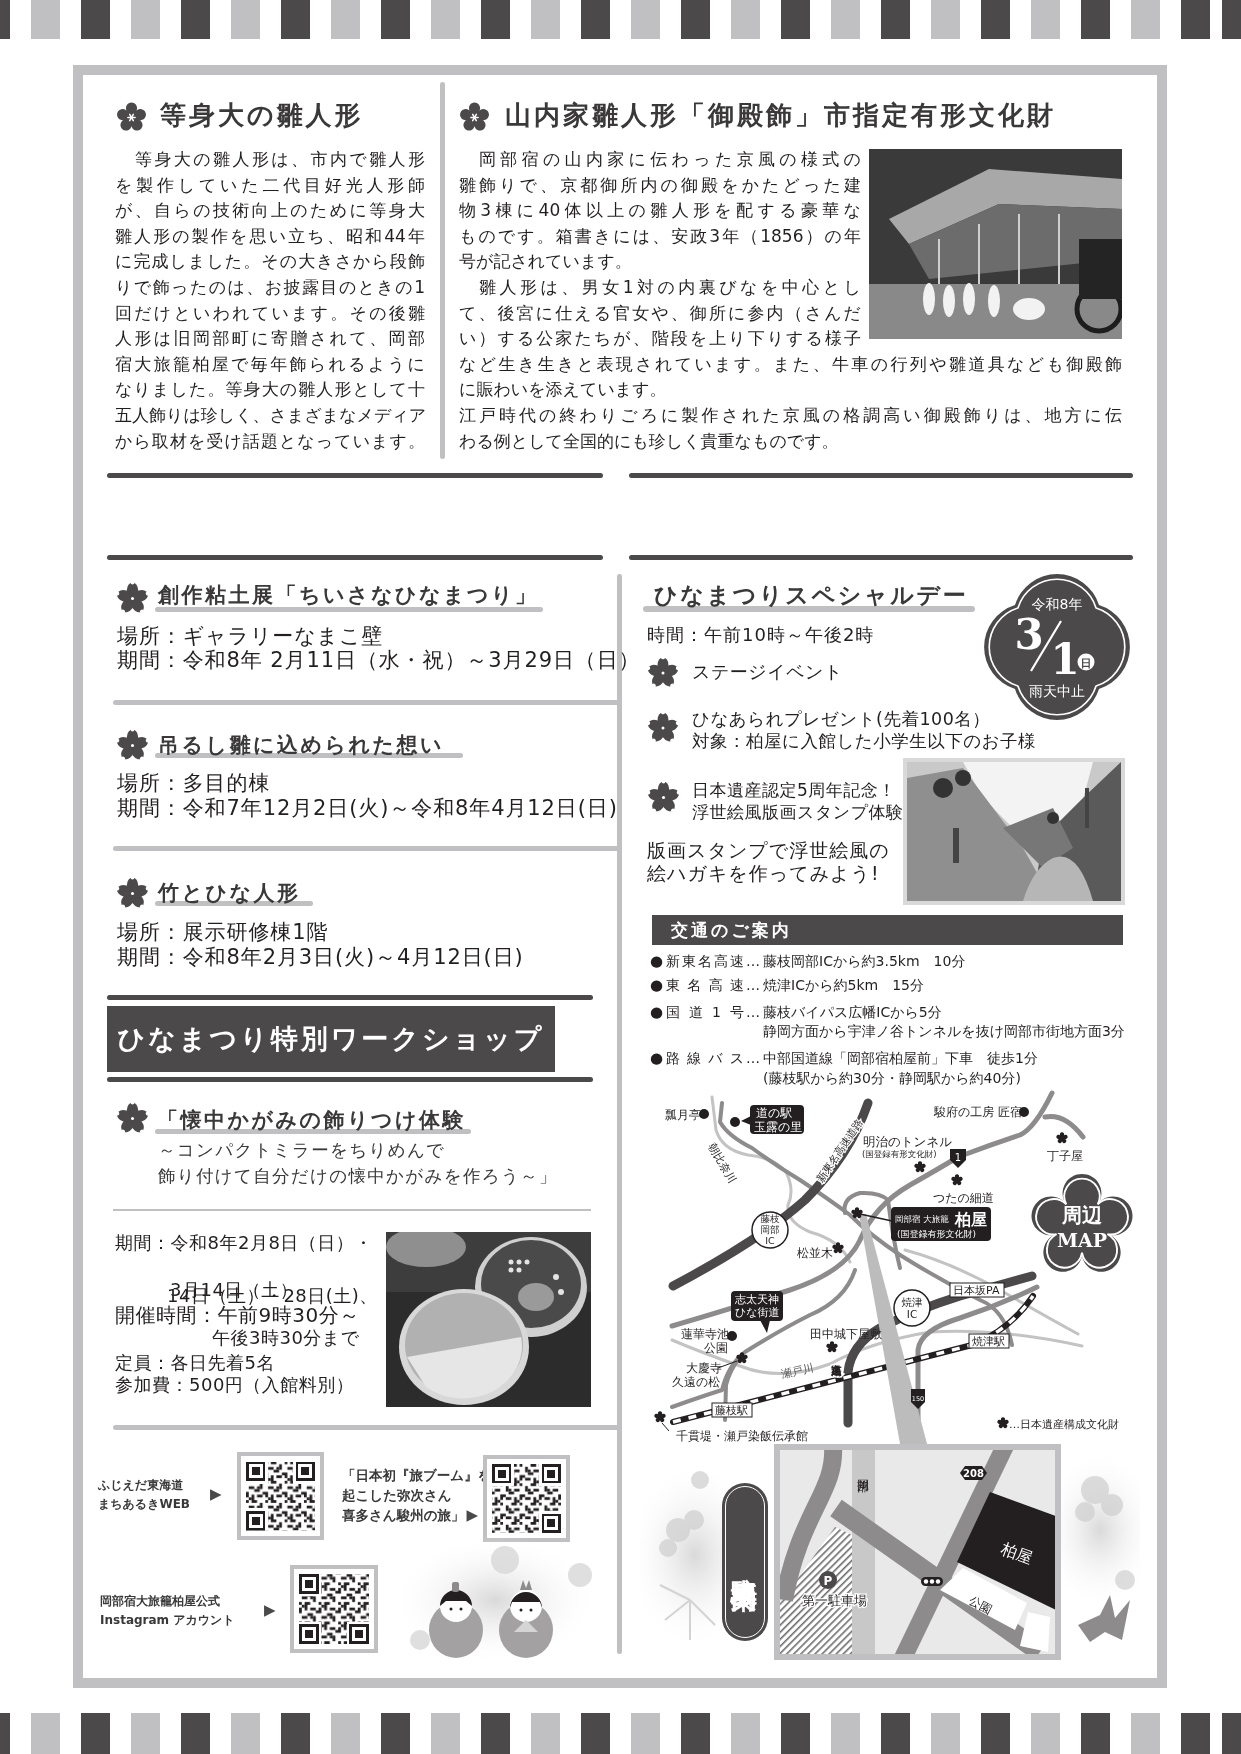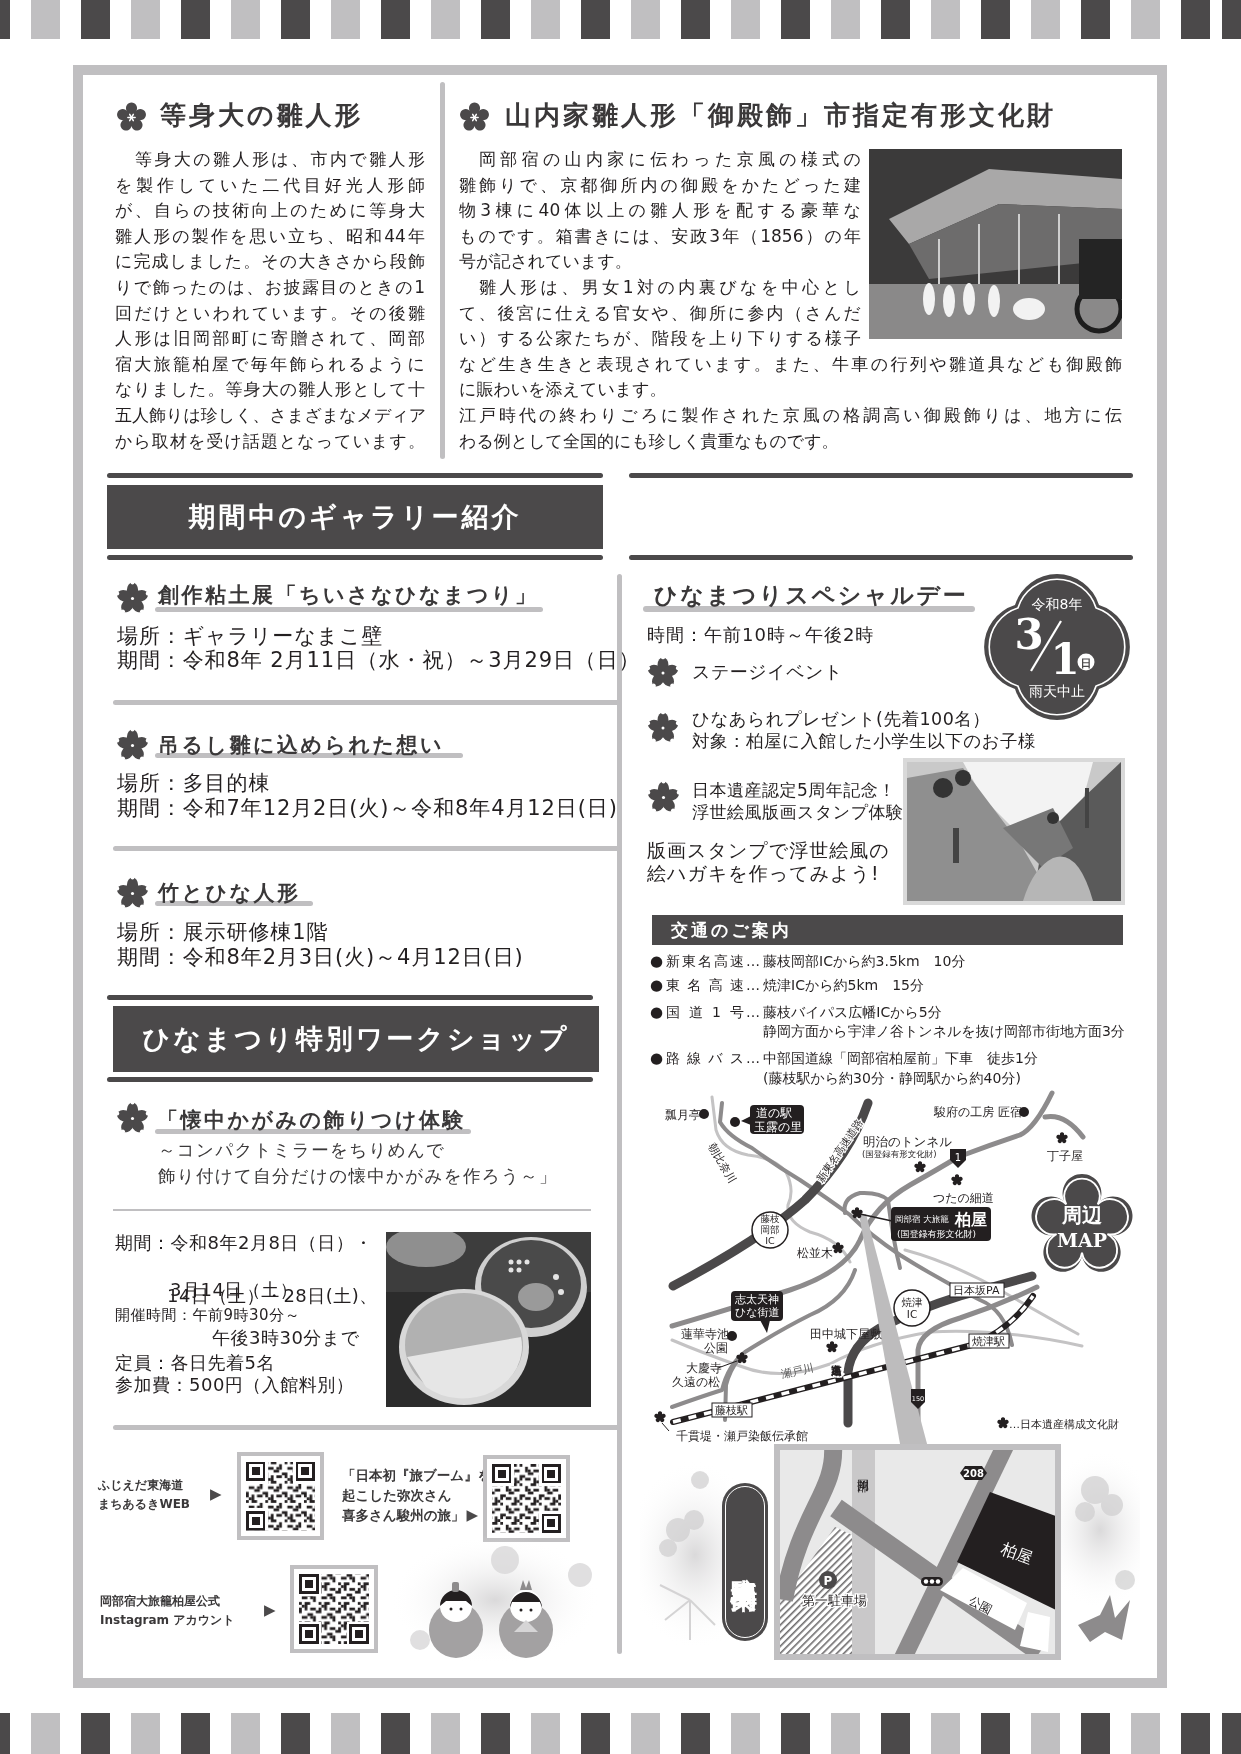--- a/index.html
+++ b/index.html
@@ -171,21 +171,20 @@
           <ellipse cx="100" cy="150" rx="6" ry="16"></ellipse>
           <ellipse cx="125" cy="152" rx="6" ry="16"></ellipse>
           <ellipse cx="160" cy="160" rx="16" ry="11"></ellipse>
         </g>
       <circle cx="230" cy="160" r="22" fill="none" stroke="#1d1d1d" stroke-width="5"></circle>
       <rect x="210" y="90" width="43" height="60" fill="#242424"></rect>
     </svg>
   </section>
 
   <div class="a bbar" style="left:107px;top:473px;width:496px"></div>
-  <div class="a bbox" style="left:107px;top:485px;width:496px;height:64px">期間中のギャラリー紹介</div>
   <div class="a bbar" style="left:107px;top:555px;width:496px"></div>
 
   <div class="a bbar" style="left:629px;top:473px;width:504px"></div>
   <div class="a bbar" style="left:629px;top:555px;width:504px"></div>
 
   <div class="a vbar" style="left:617px;top:574px;height:1080px"></div>
 
   <section>
     <div>
       <svg class="a" style="left:116px;top:582px" width="33" height="33">
@@ -215,36 +214,36 @@
         </svg>
       <div class="a uline" style="left:155px;top:901px;width:158px"></div>
       <div class="a ititle" style="left:158px;top:879px">竹とひな人形</div>
       <div class="a info" style="left:117px;top:920px">場所：展示研修棟1階</div>
       <div class="a info" style="left:117px;top:945px">期間：令和8年2月3日(火)～4月12日(日)</div>
     </div>
   </section>
 
   <section>
     <div class="a bbar" style="left:107px;top:995px;width:486px"></div>
-    <div class="a bbox" style="left:113px;top:1006px;width:486px;height:66px">ひなまつり特別ワークショップ</div>
+    <div class="a bbox" style="left:107px;top:1006px;width:448px;height:66px">ひなまつり特別ワークショップ</div>
     <div class="a bbar" style="left:107px;top:1077px;width:486px"></div>
 
     <svg class="a" style="left:116px;top:1102px" width="33" height="33">
         <use href="#sakura" width="33" height="33"></use>
       </svg>
     <div class="a uline" style="left:155px;top:1129px;width:316px"></div>
     <div class="a ititle" style="left:157px;top:1106px">「懐中かがみの飾りつけ体験</div>
     <div class="a sub" style="left:158px;top:1137px">～コンパクトミラーをちりめんで</div>
     <div class="a sub" style="left:158px;top:1163px">飾り付けて自分だけの懐中かがみを作ろう～」</div>
     <div class="a" style="left:113px;top:1209px;width:478px;height:2px;background:#c0bfc1"></div>
 
     <div class="a info" style="left:115px;top:1231px;font-size:18px;letter-spacing:0.5px">期間：令和8年2月8日（日）・</div>
     <div class="a info" style="left:167px;top:1284px;font-size:18px;letter-spacing:0.5px">14日（土）・28日(土)、</div>
     <div class="a info" style="left:170px;top:1278px;font-size:18px;letter-spacing:0.5px">3月14日（土）</div>
-    <div class="a info" style="left:115px;top:1303px;font-size:15px;letter-spacing:0.5px">開催時間：午前9時30分～</div>
+    <div class="a info" style="left:115px;top:1303px;font-size:20px;letter-spacing:0.5px">開催時間：午前9時30分～</div>
     <div class="a info" style="left:212px;top:1326px;font-size:18px;letter-spacing:0.5px">午後3時30分まで</div>
     <div class="a info" style="left:115px;top:1351px;font-size:18px;letter-spacing:0.5px">定員：各日先着5名</div>
     <div class="a info" style="left:115px;top:1373px;font-size:18px;letter-spacing:0.5px">参加費：500円（入館料別）</div>
 
     <svg class="a" style="left:386px;top:1232px" width="205" height="175" viewBox="0 0 205 175">
       <rect width="205" height="175" fill="#2c2c2c"></rect>
       <rect x="0" y="0" width="205" height="60" fill="#3d3d3d"></rect>
       <ellipse cx="40" cy="15" rx="40" ry="20" fill="#8f8f8f"></ellipse>
       <ellipse cx="145" cy="55" rx="56" ry="50" fill="#cfcfcf"></ellipse>
       <ellipse cx="145" cy="52" rx="50" ry="44" fill="#4a4a4a"></ellipse>

